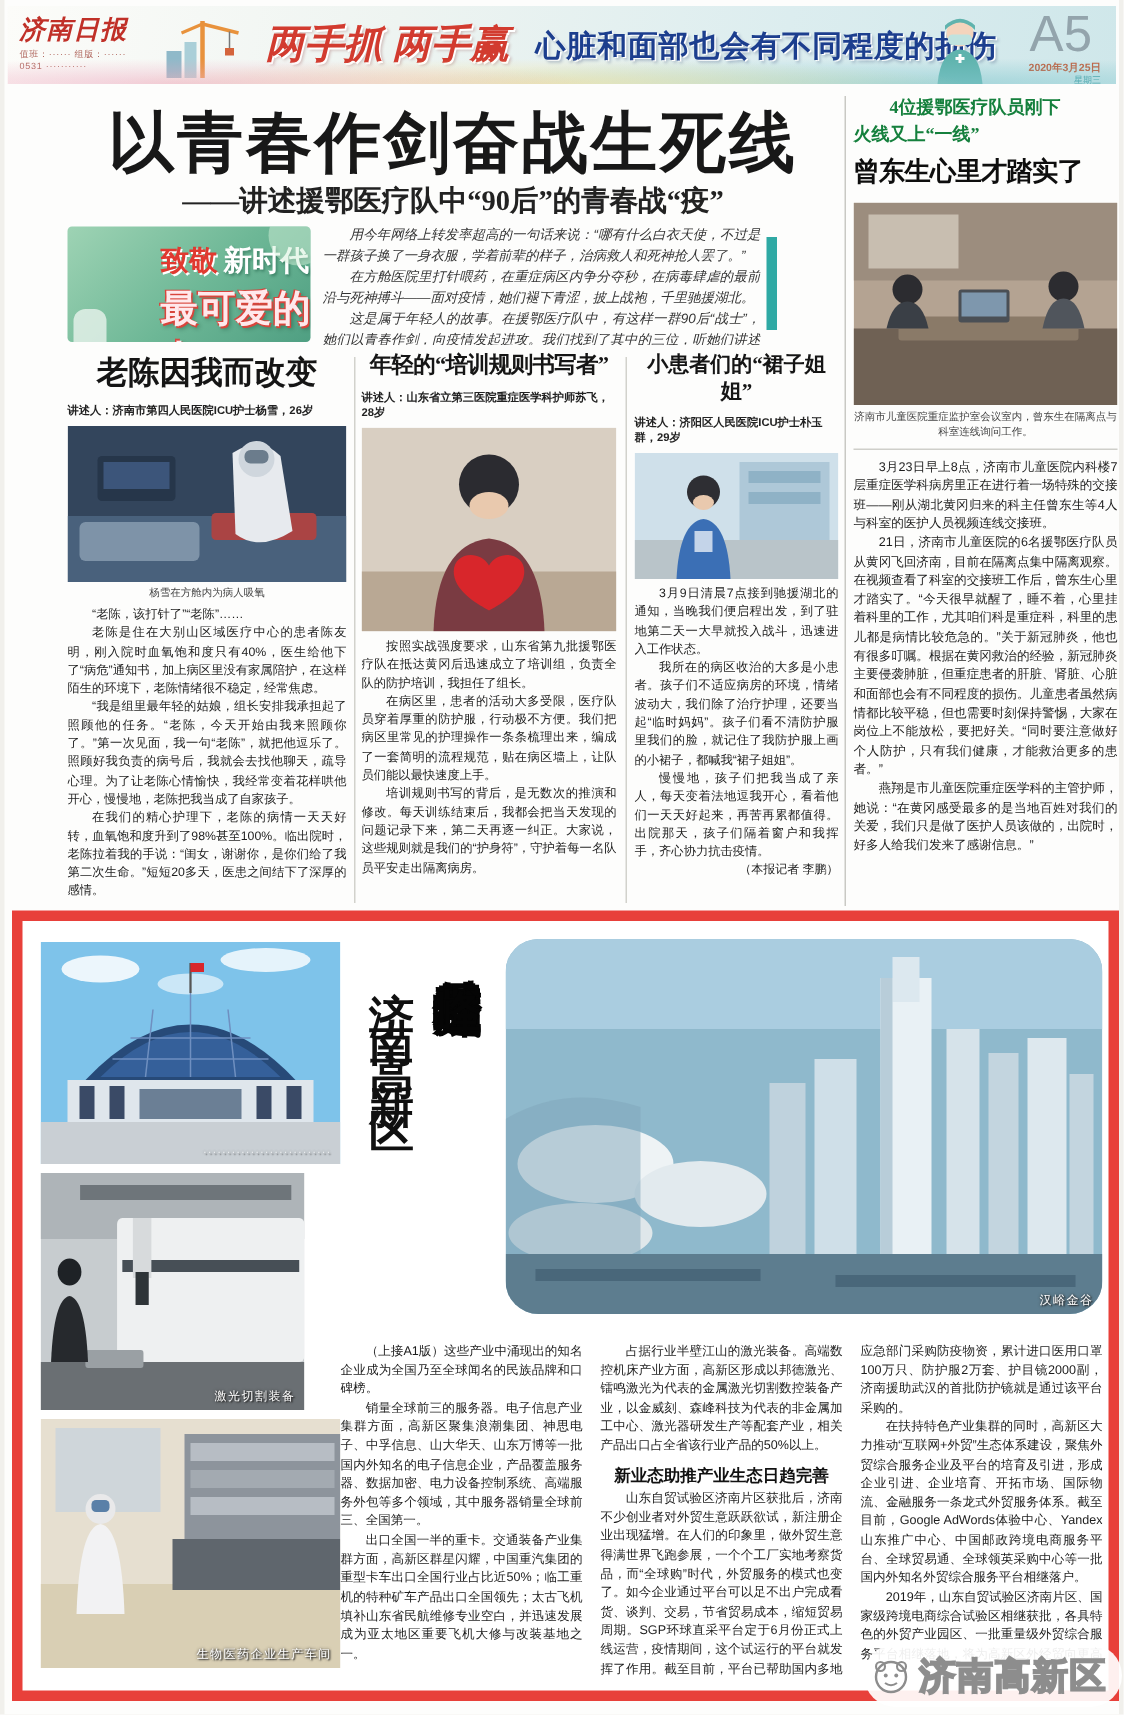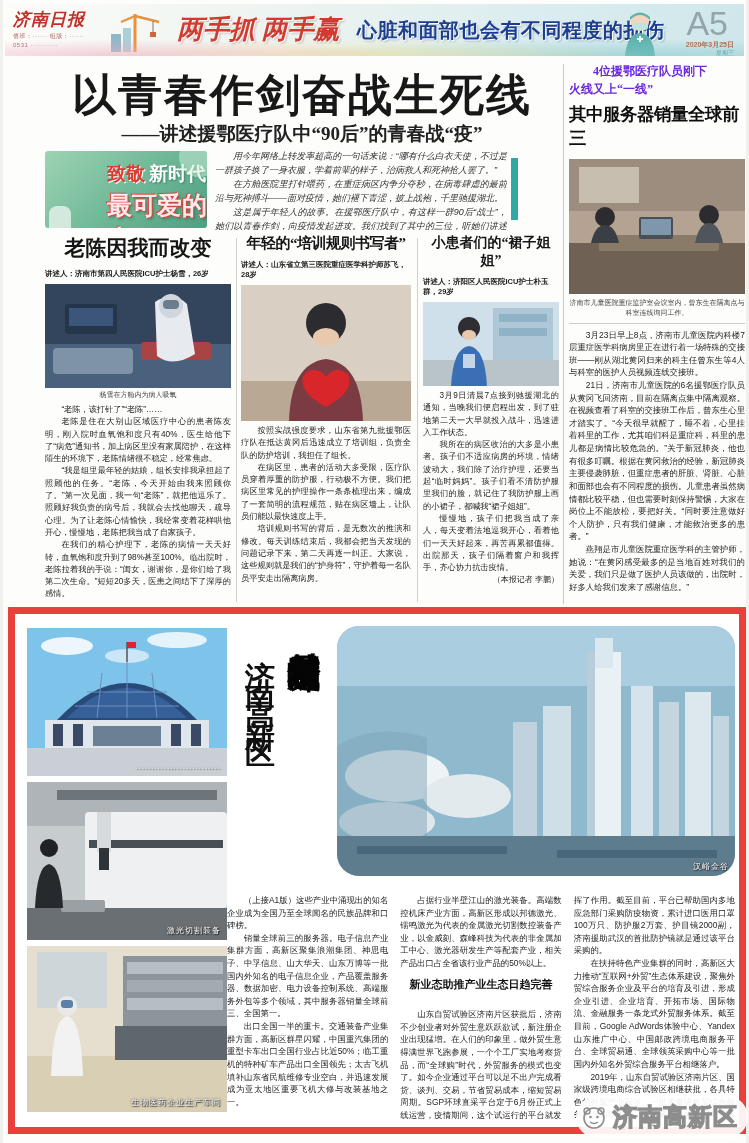--- a/index.html
+++ b/index.html
@@ -64,48 +64,48 @@
   .speaker { font-size:7.5px; font-weight:bold; color:#222; margin-top:7px; }
   .photo { position:relative; width:100%; margin-top:5px; overflow:hidden; }
   .photo svg { display:block; width:100%; height:100%; }
   .pcap { font-size:7px; color:#444; text-align:center; margin-top:2px; }
   .body { font-size:8.2px; line-height:1.5; color:#1d1d1d; text-align:justify; margin-top:4px; overflow:hidden; }
   .body p { text-indent:2em; }
   .byline { text-align:right; font-size:8px; color:#1d1d1d; }
 
   
   #side { position:absolute; left:566px; top:62px; width:176px; }
-  #side .kicker { font-size:12px; font-weight:bold; color:#6d28d9; line-height:1.5; }
+  #side .kicker { font-size:12px; font-weight:bold; color:#15803d; line-height:1.5; }
   #side .kicker .ind { display:inline-block; width:2em; }
   #side h2 { font-size:17.5px; font-weight:900; color:#0e0e0e; margin-top:4px; letter-spacing:-.5px; }
   #side .photo { height:135px; margin-top:9px; }
   #side .pcap { margin-top:4px; line-height:1.4; border-bottom:1px solid #cfcfca; padding-bottom:5px; }
   #side .body { height:262px; margin-top:5px; font-size:8.4px; }
 
   
   #feature { position:absolute; left:5px; top:607px; width:738px; height:527px;
     border:7px solid #e8403a; background:#fff; }
   .fp { position:absolute; overflow:hidden; }
   .fp svg { display:block; width:100%; height:100%; }
   #fp1 { left:12px; top:14px; width:200px; height:148px; }
-  #fp2 { left:12px; top:168px; width:200px; height:158px;text-align:center; }
+  #fp2 { left:12px; top:168px; width:176px; height:158px;text-align:center; }
   #fp3 { left:12px; top:332px; width:200px; height:166px; }
   #fpcity { left:322px; top:12px; width:398px; height:250px;border-radius:22px; }
   .fcap { position:absolute; right:6px; bottom:4px; font-size:8px; color:#fff;
     text-shadow:0 0 2px #333,1px 1px 1px #222; letter-spacing:1px; }
   .fcap.dim { opacity:.75; font-size:6.5px; }
   #vt-small { position:absolute; left:224px; top:22px; height:256px; writing-mode:vertical-rl;
     font-size:30px; font-weight:900; color:#101010; letter-spacing:20px; }
   #vt-large { position:absolute; left:266px; top:12px; height:270px; writing-mode:vertical-rl;
     font-size:33px; font-weight:900; color:#050505; letter-spacing:1px; }
   #ftext { position:absolute; left:212px; top:280px; width:508px; height:232px;
     column-count:3; column-gap:12px; font-size:8.4px; line-height:1.5; color:#1d1d1d;
     text-align:justify; overflow:hidden; }
   #ftext p { text-indent:2em; }
-  #ftext h3 { font-size:11px; font-weight:900; color:#111; text-align:center; margin:6px 0 16px; }
+  #ftext h3 { font-size:11px; font-weight:900; color:#111; text-align:center; margin:6px 0 0; }
 
   
   #wm { position:absolute; left:573px; top:1096px; width:172px; height:42px; background:rgba(255,255,255,.92);
     border-radius:21px; display:flex; align-items:center; justify-content:flex-end; padding-right:10px; }
   #wm .txt { font-size:24px; font-weight:900; color:#fff; -webkit-text-stroke:1.3px #8d8d8d;
     text-shadow:0 0 1px #aaa; letter-spacing:1px; }
   #wm svg { margin-right:4px; }
 </style>
 </head>
 <body>
@@ -229,21 +229,21 @@
       <p>3月9日清晨7点接到驰援湖北的通知，当晚我们便启程出发，到了驻地第二天一大早就投入战斗，迅速进入工作状态。</p>
       <p>我所在的病区收治的大多是小患者。孩子们不适应病房的环境，情绪波动大，我们除了治疗护理，还要当起“临时妈妈”。孩子们看不清防护服里我们的脸，就记住了我防护服上画的小裙子，都喊我“裙子姐姐”。</p>
       <p>慢慢地，孩子们把我当成了亲人，每天变着法地逗我开心，看着他们一天天好起来，再苦再累都值得。出院那天，孩子们隔着窗户和我挥手，齐心协力抗击疫情。</p>
       <div class="byline">（本报记者 李鹏）</div>
     </div>
   </div>
 
   <div id="side">
     <div class="kicker serif"><span class="ind"></span><span>4位援鄂医疗队员刚下</span><br>
       <span>火线又上“一线”</span></div>
-    <h2 class="serif">其中服务器销量全球前三</h2>
+    <h2 class="serif">曾东生心里才踏实了</h2>
     <div class="photo">
       <svg viewBox="0 0 176 135" preserveAspectRatio="none">
         <rect width="176" height="135" fill="#b4a392"></rect>
         <rect y="0" width="176" height="52" fill="#9c8d7e"></rect>
           <rect x="10" y="8" width="60" height="36" fill="#c8beb0"></rect>
         <rect y="84" width="176" height="51" fill="#6f6154"></rect>
         <rect x="30" y="76" width="120" height="16" rx="2" fill="#8a7a68"></rect>
         <rect x="70" y="58" width="34" height="22" rx="2" fill="#4a4f55"></rect>
           <rect x="72" y="60" width="30" height="16" fill="#7e97ad"></rect>
         <circle cx="36" cy="58" r="10" fill="#2c2c30"></circle>

